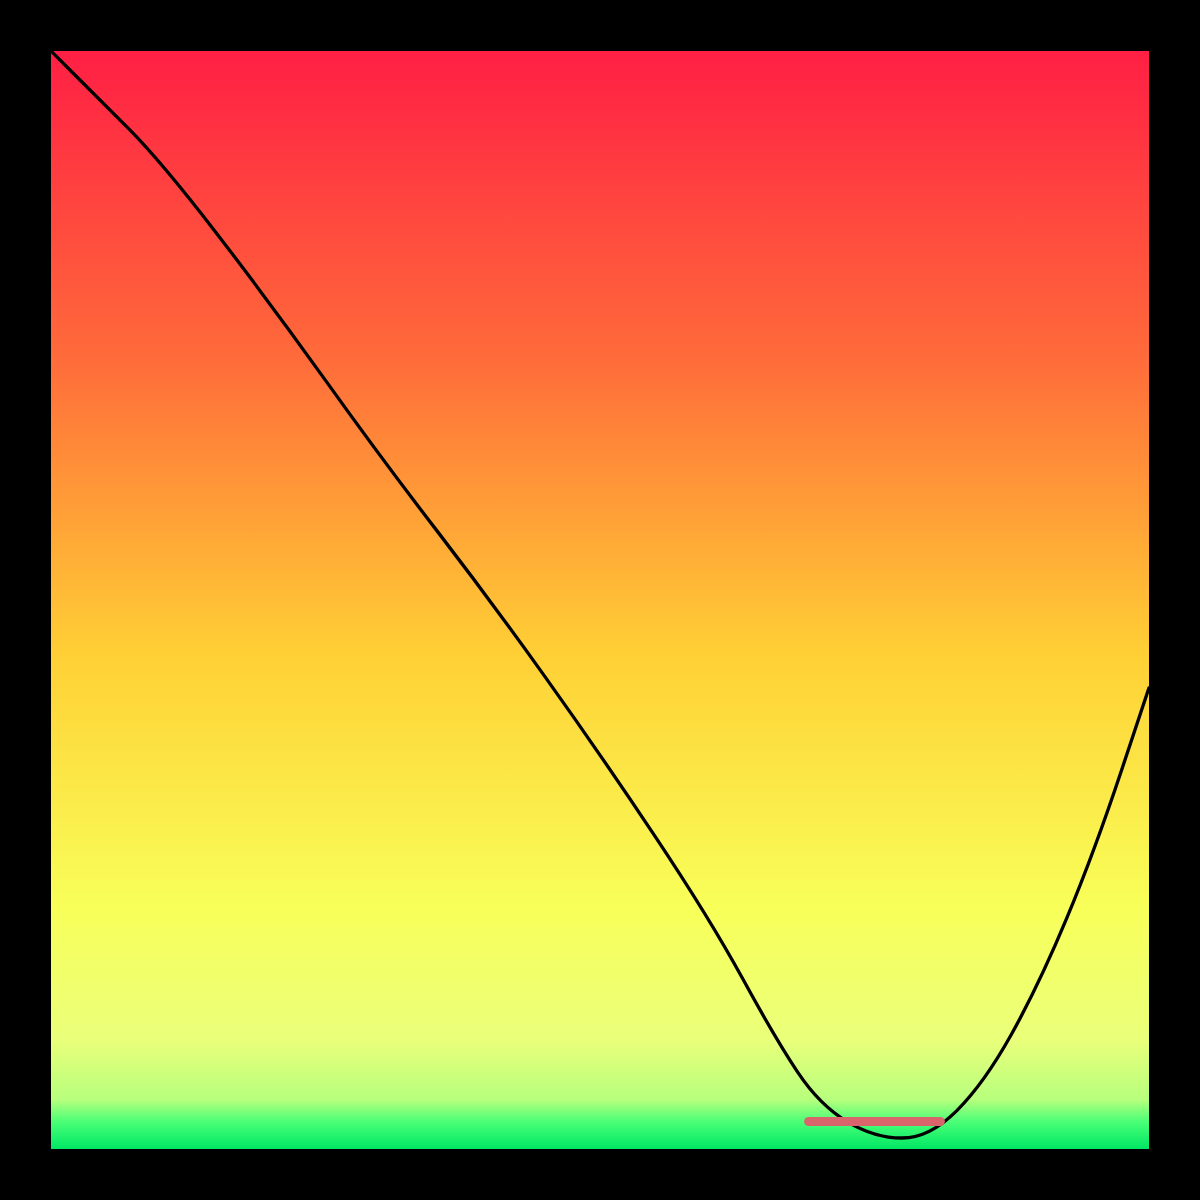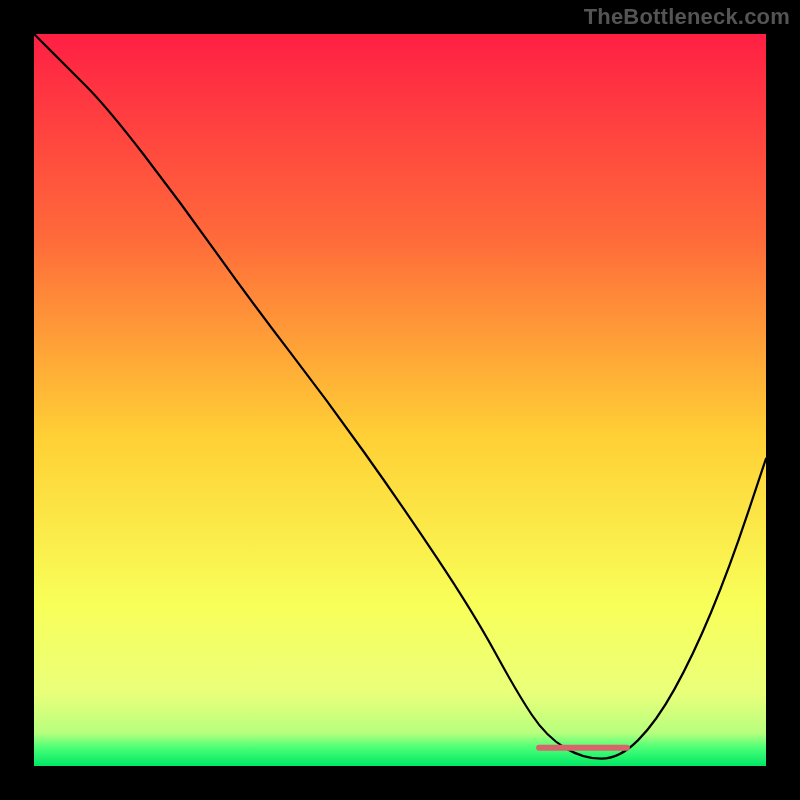--- a/index.html
+++ b/index.html
@@ -52,21 +52,20 @@
     stroke: #d9646b;
     stroke-width: 6;
     stroke-linecap: round;
   }
 </style>
 </head>
 <body>
 
 <div class="frame">
 
-  <div class="watermark">TheBottleneck.com</div>
 
   <div class="plot-outer">
     <svg class="plot" viewBox="0 0 732 732" preserveAspectRatio="none">
       <defs>
         <linearGradient id="bg-grad" x1="0" y1="0" x2="0" y2="1">
 
         <stop offset="0%" stop-color="#ff1f44"></stop>
             <stop offset="28.000000000000004%" stop-color="#ff6b3a"></stop>
             <stop offset="55.00000000000001%" stop-color="#ffd035"></stop>
             <stop offset="78%" stop-color="#f8ff59"></stop>

